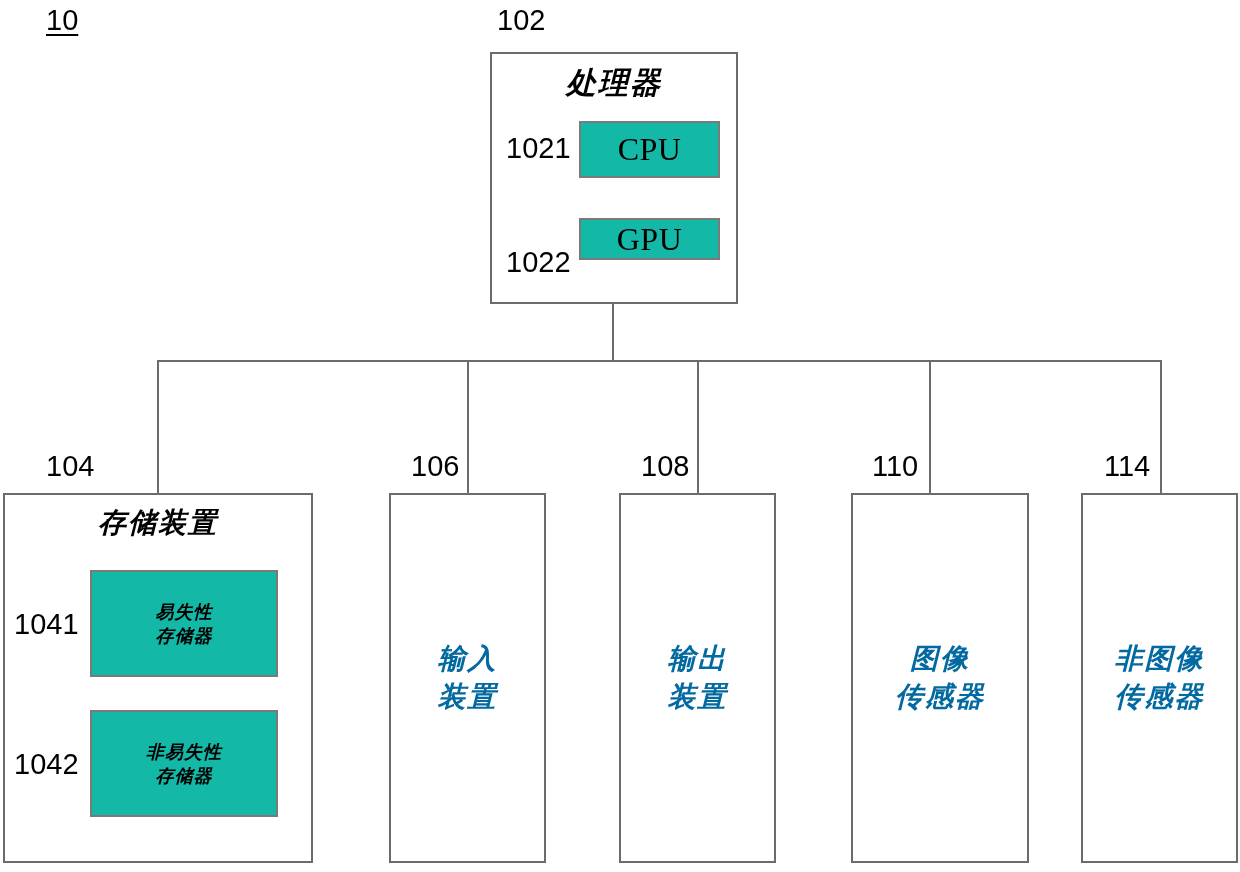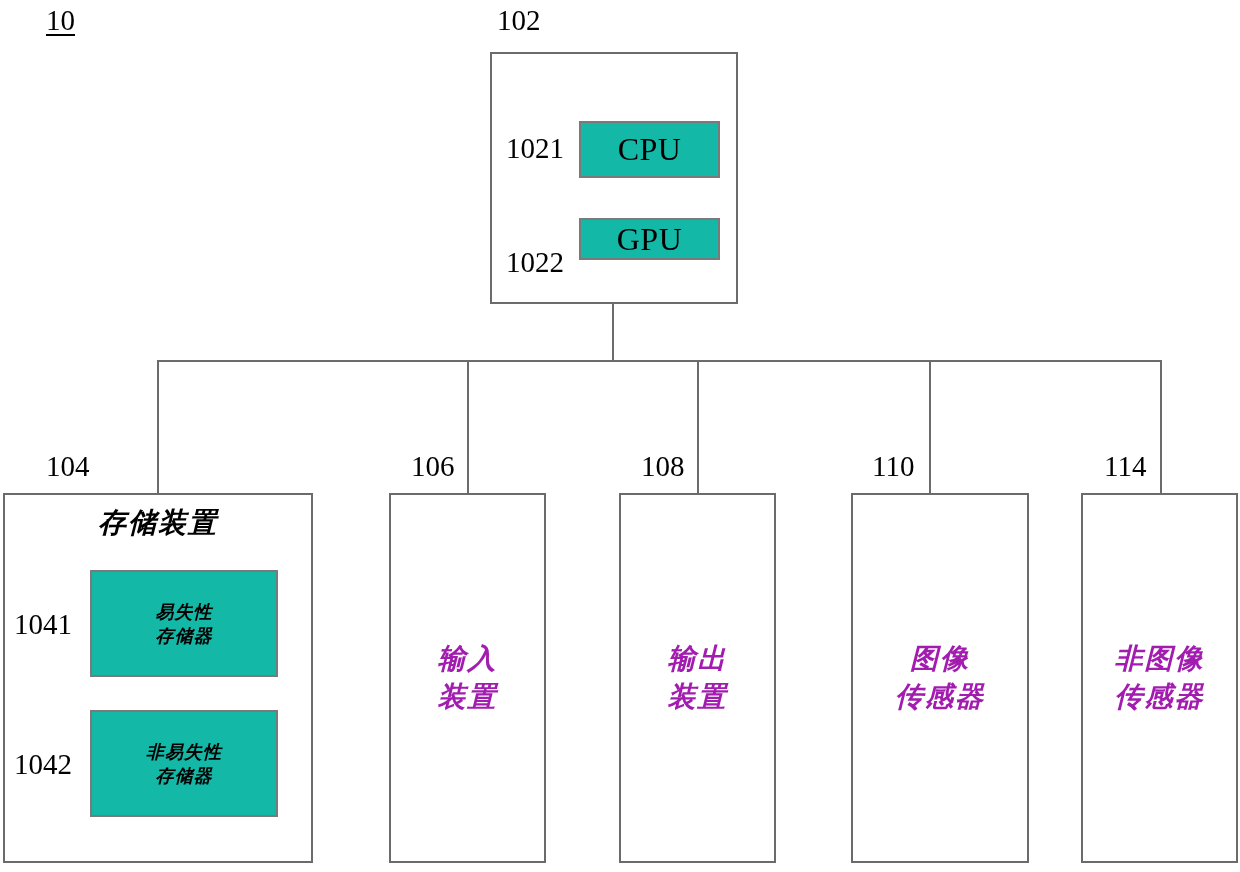--- a/index.html
+++ b/index.html
@@ -39,21 +39,21 @@
     background: #6b6b6b;
     height: 2px;
   }
   .vline {
     position: absolute;
     background: #6b6b6b;
     width: 2px;
   }
   .reftext {
     position: absolute;
-    font-family: Liberation Serif, serif;
+    font-family: Liberation Sans, sans-serif;
     font-size: 29px;
     line-height: 1;
     white-space: nowrap;
     color: #000000;
   }
   .reftext.underlined {
     text-decoration: underline;
     text-underline-offset: 4px;
   }
   .cn {
@@ -127,21 +127,21 @@
     top: 50%;
     transform: translateY(-50%);
     text-align: center;
     font-family: "DejaVu Serif", "Liberation Serif", serif;
     font-style: italic;
     font-weight: 600;
     font-size: 28px;
     line-height: 1.35;
     white-space: pre-line;
     letter-spacing: 2px;
-    color: #a21caf;
+    color: #0369a1;
   }
   .memlabel {
     font-family: "DejaVu Serif", "Liberation Serif", serif;
     font-style: italic;
     font-weight: 600;
     font-size: 18px;
     line-height: 1.3;
     white-space: pre-line;
     text-align: center;
     letter-spacing: 1px;
@@ -152,20 +152,21 @@
 <body>
 
 <div id="canvas">
 
   <div class="reftext underlined" id="fig-label">10</div>
 
   <div class="reftext" id="proc-ref">102</div>
 
   <div class="box" id="processor-box"></div>
 
+  <div class="cn" id="processor-title">处理器</div>
 
   <div class="reftext" id="cpu-ref">1021</div>
   <div class="innerbox" id="cpu-box">
     <span class="latin">CPU</span>
   </div>
 
   <div class="reftext" id="gpu-ref">1022</div>
   <div class="innerbox" id="gpu-box">
     <span class="latin">GPU</span>
   </div>

